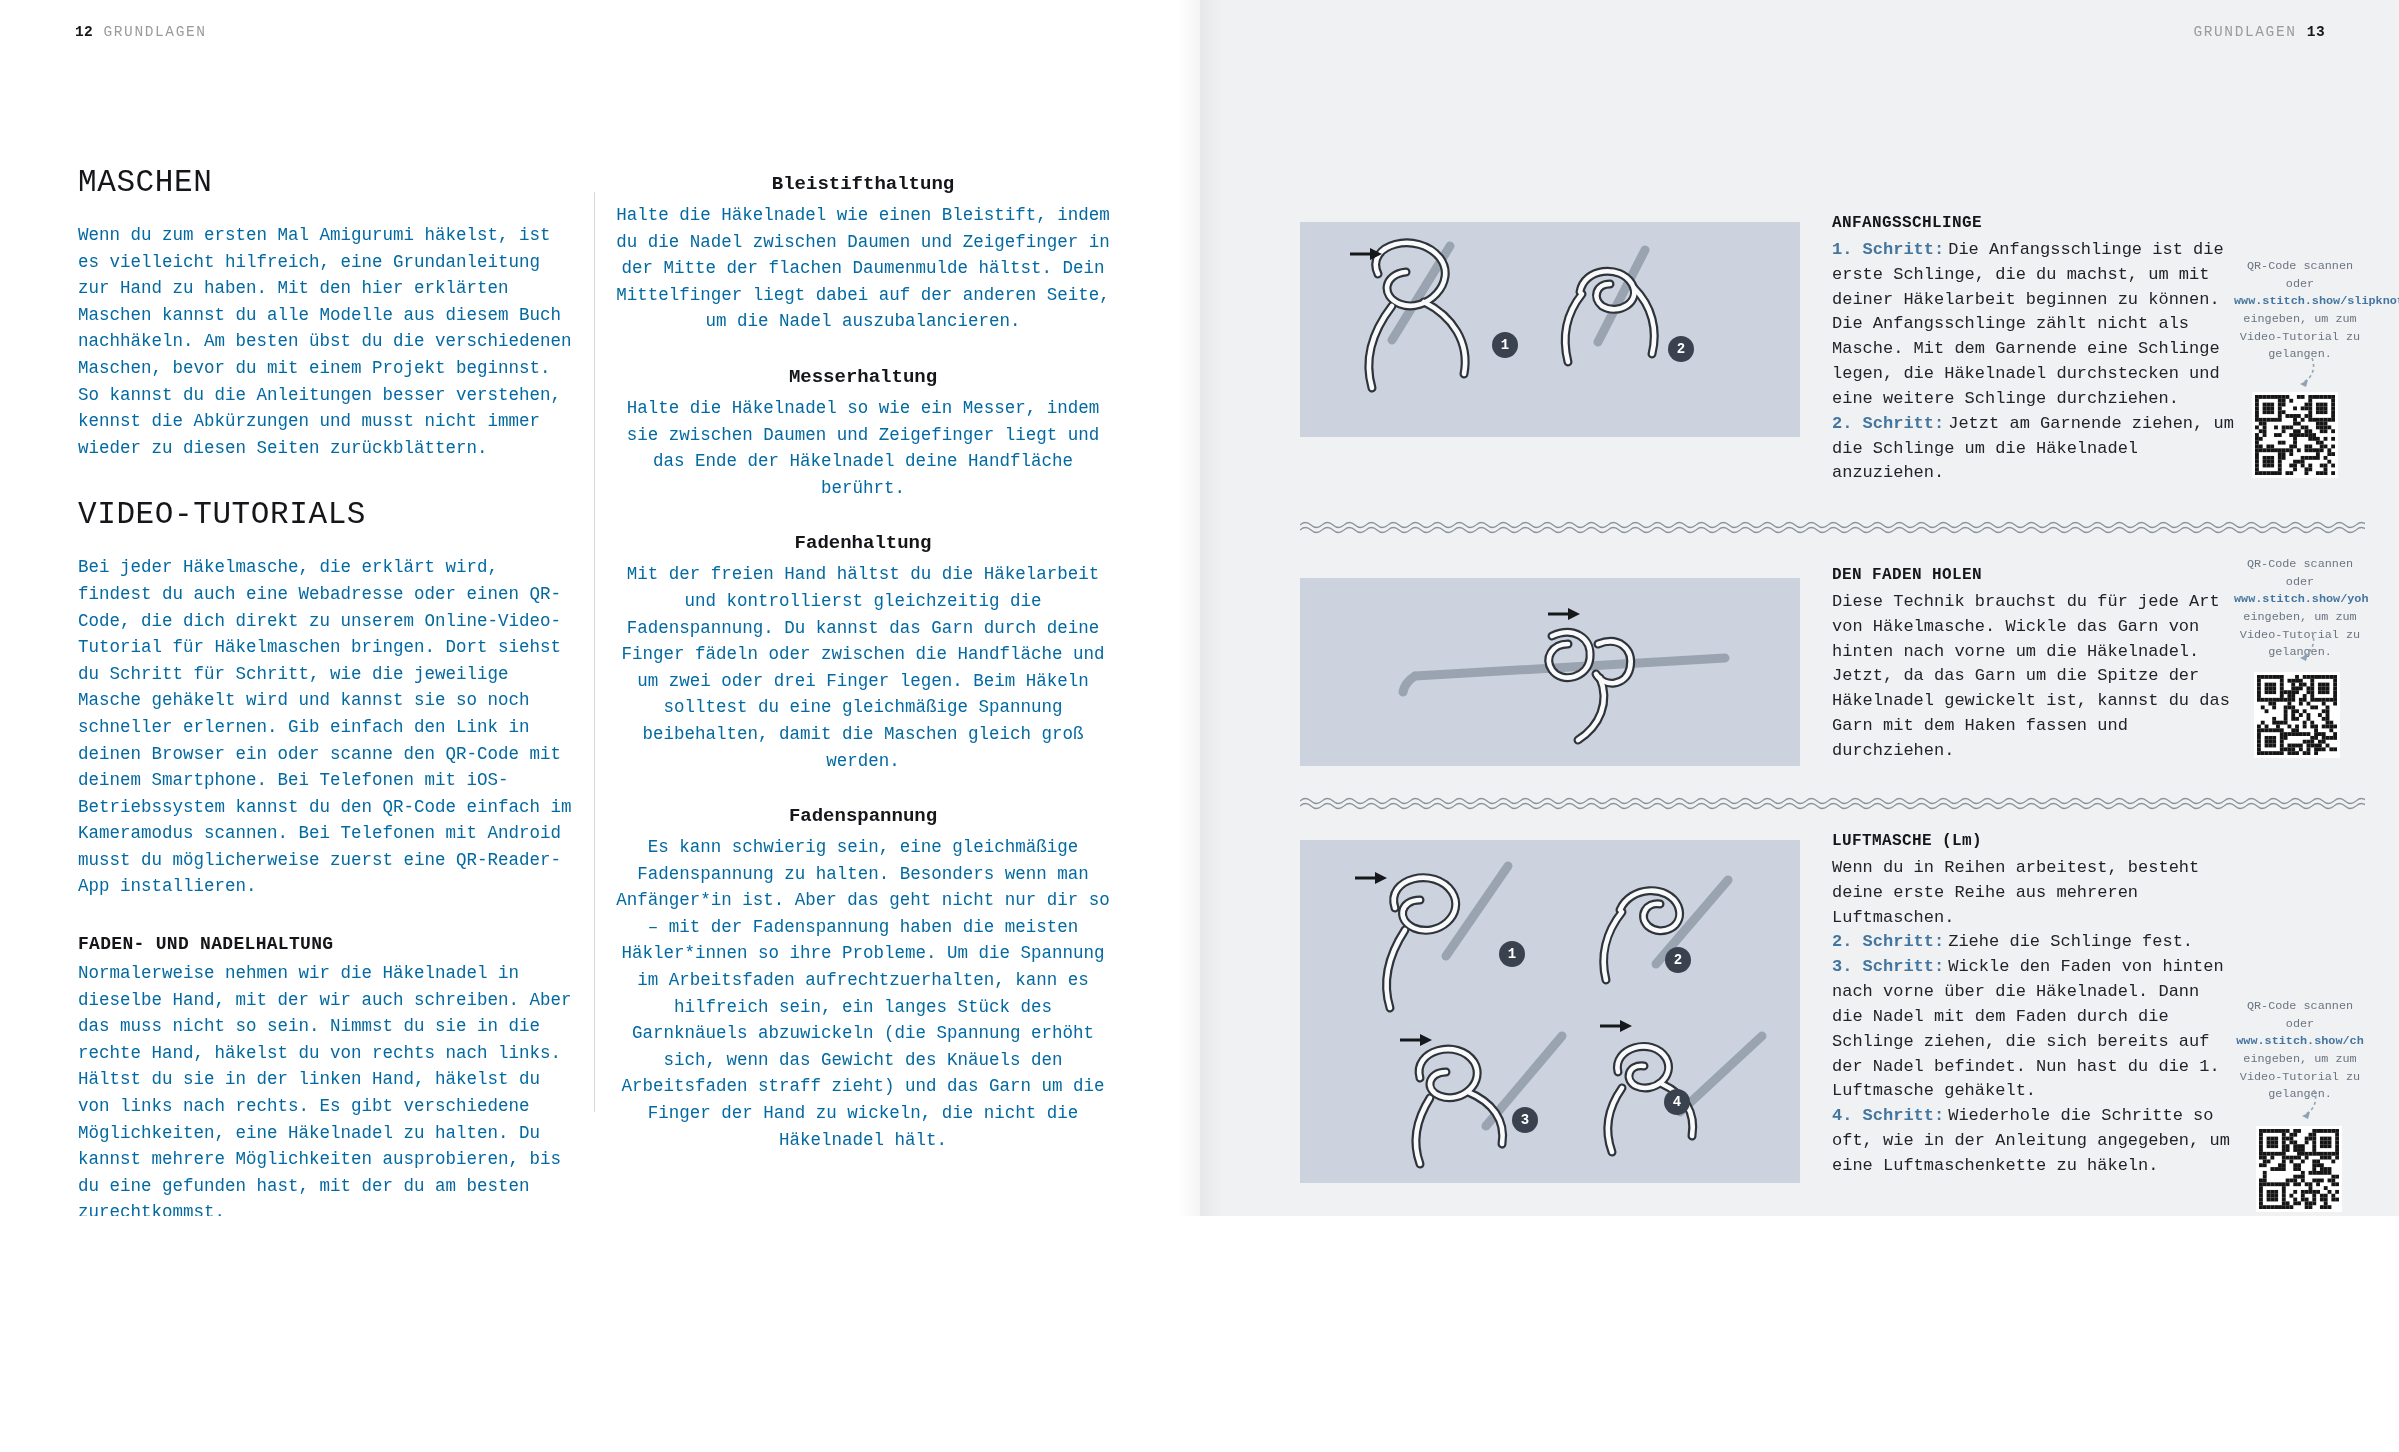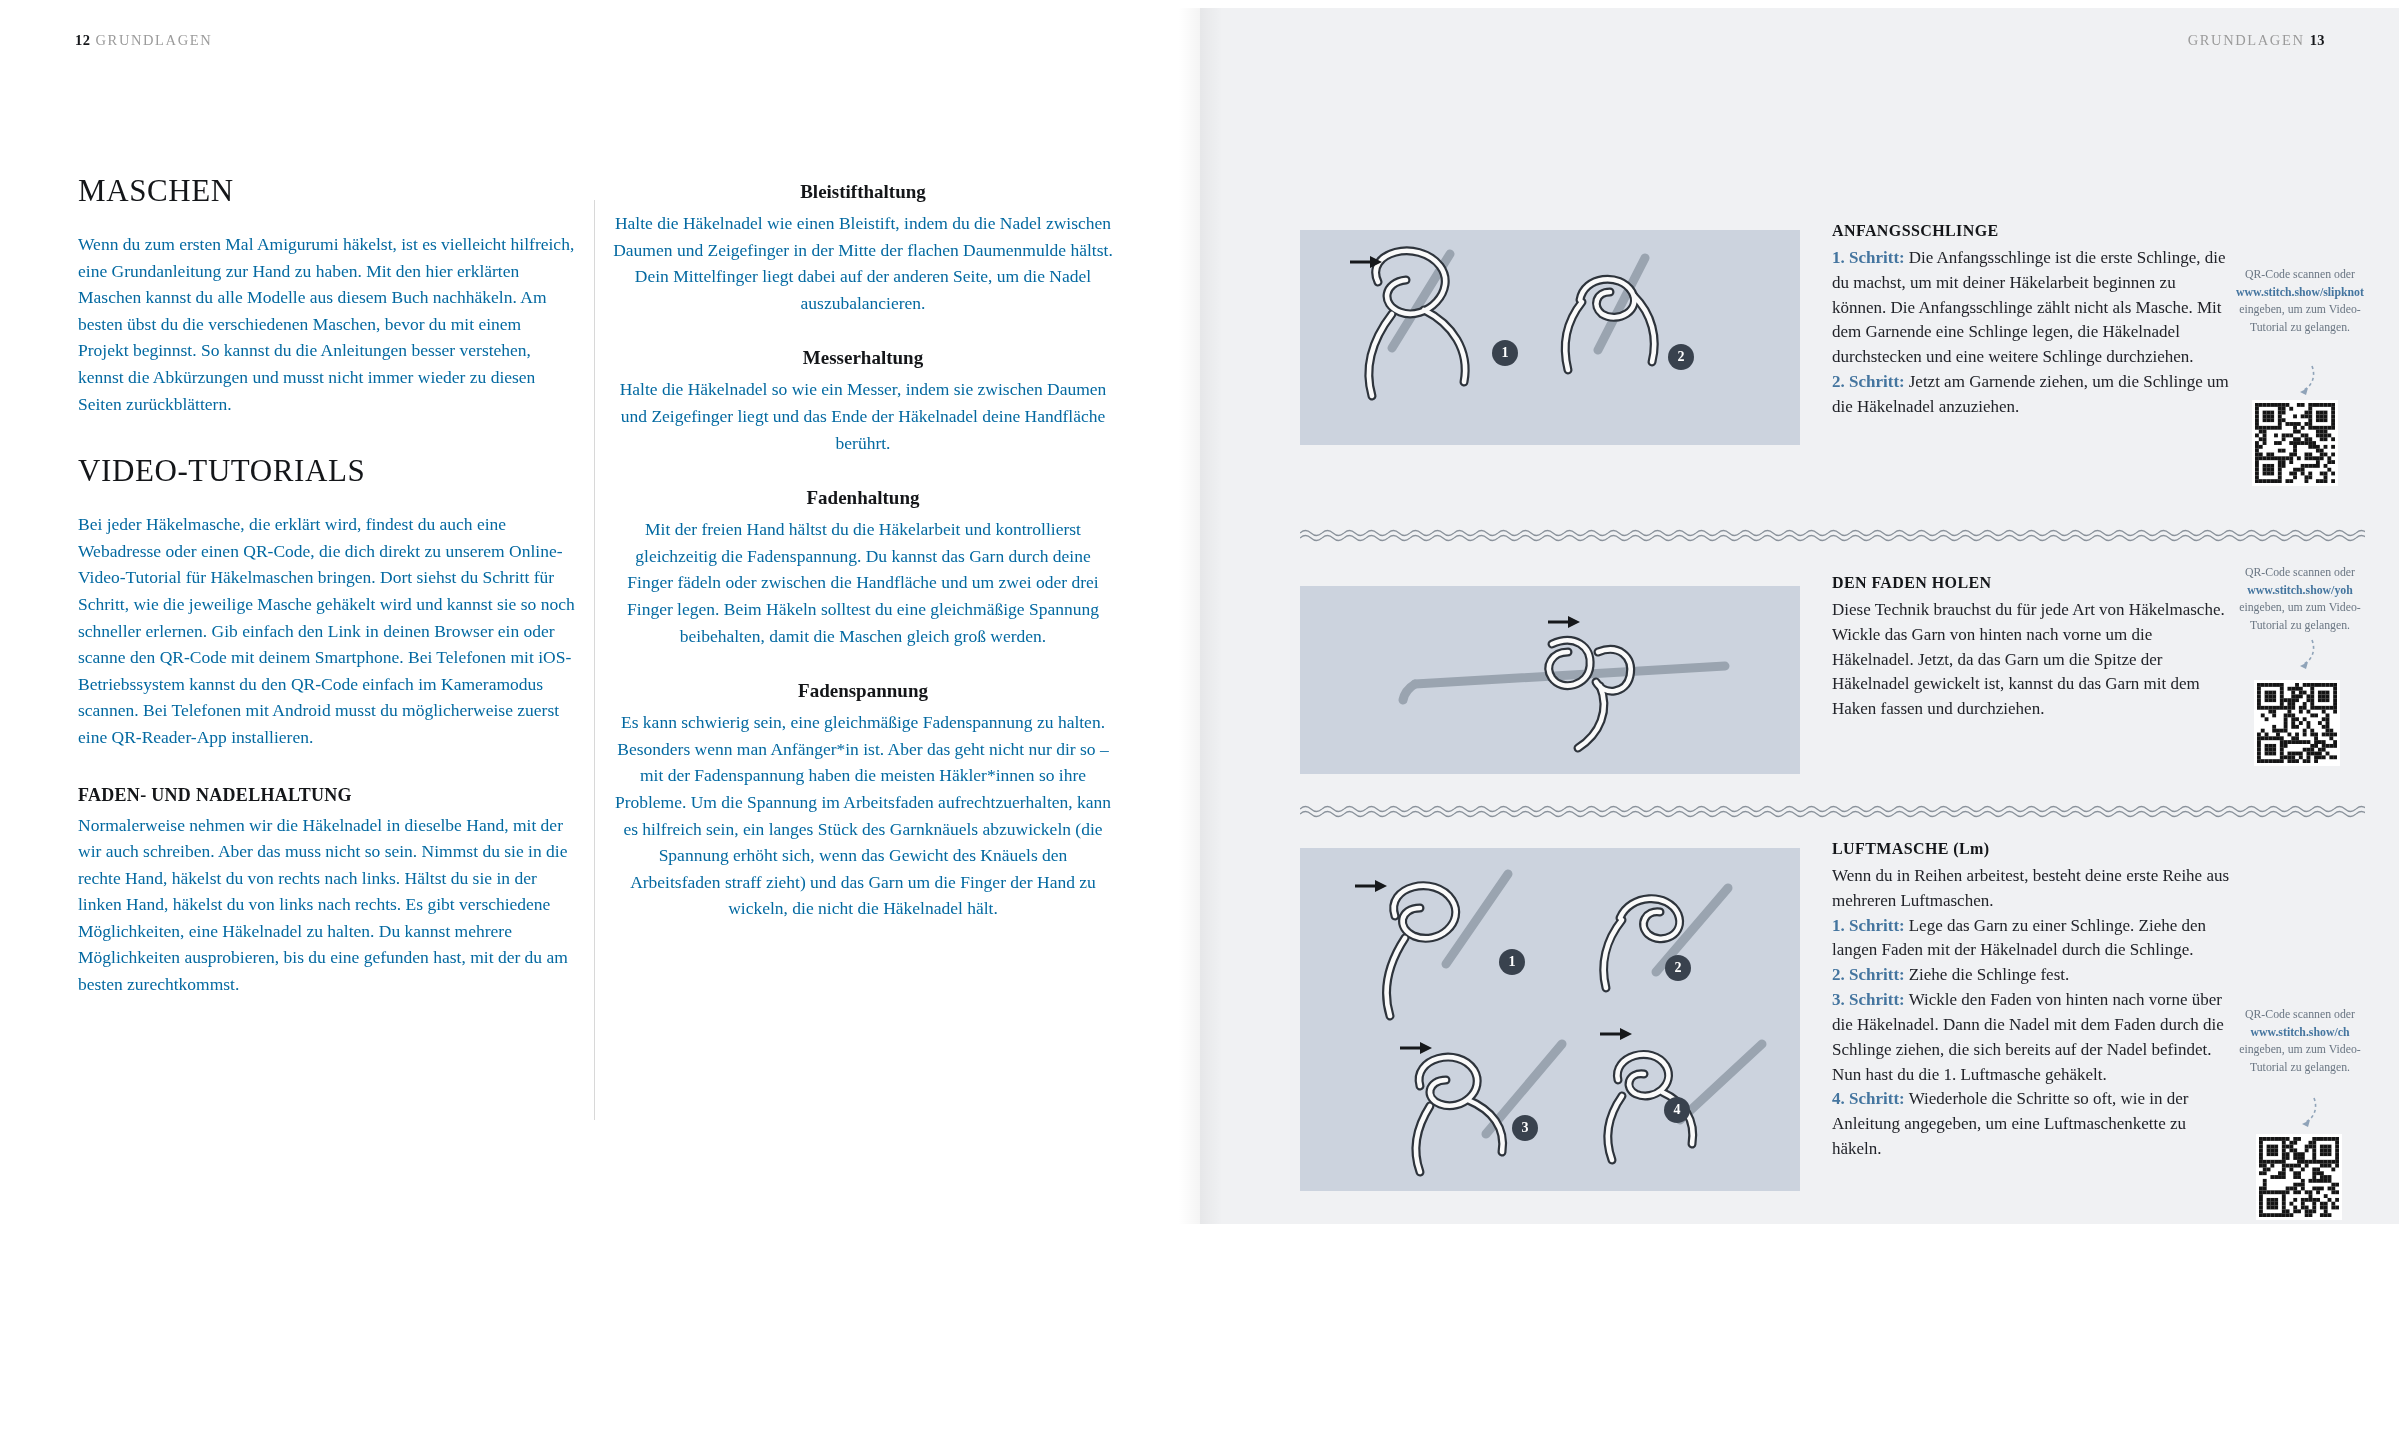--- a/index.html
+++ b/index.html
@@ -1,23 +1,22 @@
 <!DOCTYPE html>
 <html><head>
 <meta charset="utf-8">
 <style>
   html,body{margin:0;padding:0;}
   .spread{
     position:relative;
     width:2399px;height:1216px;
     background:#ffffff;
     overflow:hidden;
-    font-family:Liberation Serif, serif;
+    font-family:Liberation Mono, monospace;
     color:#1f2126;
-    margin-top:8px;
   }
   .right-bg{position:absolute;left:1200px;top:0;width:1199px;height:1452px;background:#f0f1f3;}
   .spine{position:absolute;left:1178px;top:0;width:44px;height:1452px;
     background:linear-gradient(to right, rgba(0,0,0,0) 0%, rgba(0,0,0,0.045) 50%, rgba(0,0,0,0) 100%);}
 
   
   .page-header{position:absolute;top:24px;font-size:14.5px;letter-spacing:1.6px;color:#9b9b9b;}
   .page-header .pagenum{color:#16181b;font-weight:bold;letter-spacing:0.4px;}
   .hdr-left{left:75px;}
   .hdr-right{right:74px;text-align:right;}
@@ -207,21 +206,20 @@
   </section>
 
   <section class="rsec rsec2">
     <h3 class="rtitle">DEN FADEN HOLEN</h3>
     <p class="rp">Diese Technik brauchst du für jede Art von Häkelmasche. Wickle das Garn von hinten nach vorne um die Häkelnadel. Jetzt, da das Garn um die Spitze der Häkelnadel gewickelt ist, kannst du das Garn mit dem Haken fassen und durchziehen.</p>
   </section>
 
   <section class="rsec rsec3">
     <h3 class="rtitle">LUFTMASCHE (Lm)</h3>
     <p class="rp">Wenn du in Reihen arbeitest, besteht deine erste Reihe aus mehreren Luftmaschen.</p>
-    <p class="rp"><span class="step-label">1. Schritt:</span><span>Lege das Garn zu einer Schlinge. Ziehe den langen Faden mit der Häkelnadel durch die Schlinge.</span></p>
     <p class="rp"><span class="step-label">2. Schritt:</span><span>Ziehe die Schlinge fest.</span></p>
     <p class="rp"><span class="step-label">3. Schritt:</span><span>Wickle den Faden von hinten nach vorne über die Häkelnadel. Dann die Nadel mit dem Faden durch die Schlinge ziehen, die sich bereits auf der Nadel befindet. Nun hast du die 1. Luftmasche gehäkelt.</span></p>
     <p class="rp"><span class="step-label">4. Schritt:</span><span>Wiederhole die Schritte so oft, wie in der Anleitung angegeben, um eine Luftmaschenkette zu häkeln.</span></p>
   </section>
 
   <svg width="0" height="0" style="position:absolute">
     <defs>
       <pattern id="wv" width="22" height="14" patternUnits="userSpaceOnUse">
         <path d="M0 5 Q 5.5 0 11 5 T 22 5" fill="none" stroke="#8a929b" stroke-width="1.3"></path>
         <path d="M0 10 Q 5.5 5 11 10 T 22 10" fill="none" stroke="#8a929b" stroke-width="1.3"></path>

